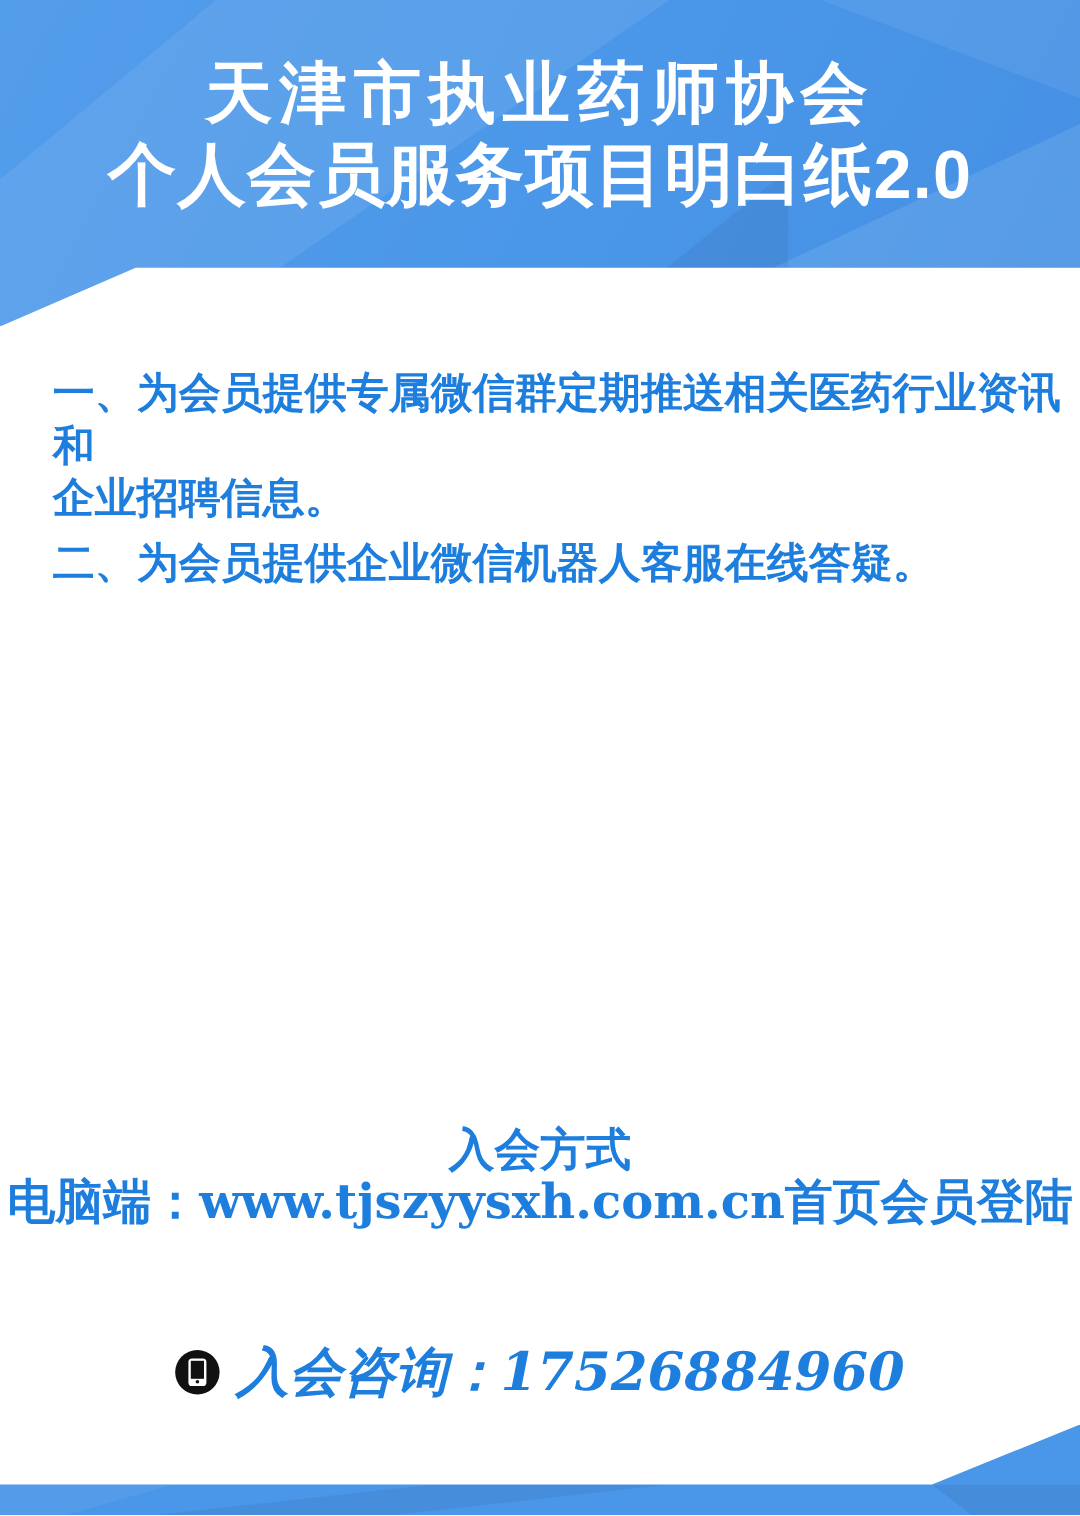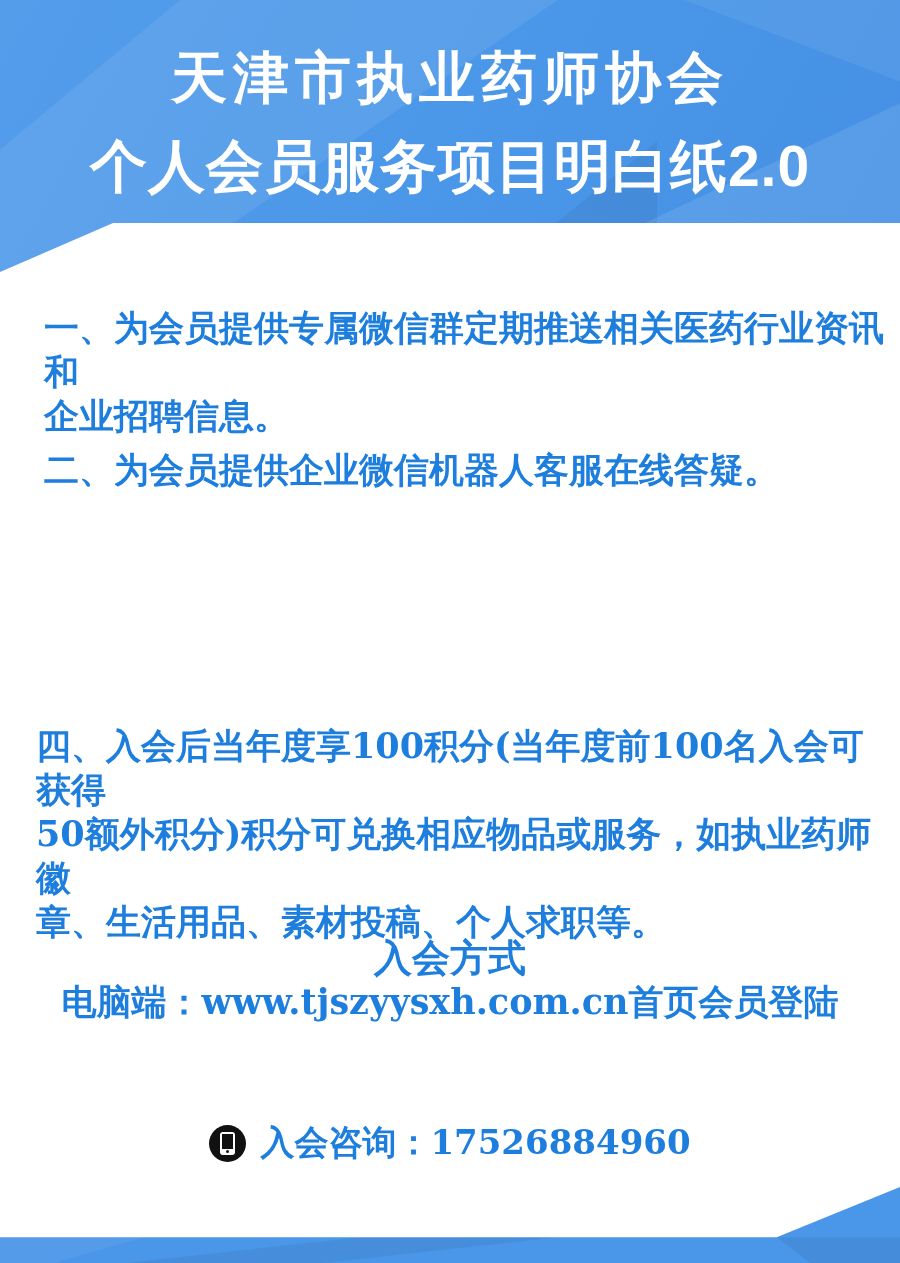--- a/index.html
+++ b/index.html
@@ -19,39 +19,39 @@
   .d1{background:rgba(255,255,255,0.08);clip-path:polygon(20% 0,62% 0,18% 100%,0 100%,0 55%);}
   .d2{background:rgba(255,255,255,0.10);clip-path:polygon(60% 100%,100% 38%,100% 100%);}
   .d3{background:rgba(0,0,0,0.05);clip-path:polygon(55% 100%,73% 52%,73% 100%);}
   .d4{background:rgba(255,255,255,0.07);clip-path:polygon(76% 0,100% 0,100% 30%);}
   .hero-title{
     position:absolute;top:44px;left:0;width:100%;text-align:center;
     color:#ffffff;font-family:"Liberation Sans","DejaVu Sans",sans-serif;
     font-weight:900;line-height:68px;
   }
   .hero-title .t1{font-size:56px;letter-spacing:6px;}
-  .hero-title .t2{font-size:57px;letter-spacing:1px;margin-top:20px;}
+  .hero-title .t2{font-size:57px;letter-spacing:1px;}
 
   
   .item{
     position:absolute;color:#1d7edd;font-size:35px;font-weight:bold;
     line-height:44px;white-space:pre-line;letter-spacing:0;
   }
   .item1{top:306px;left:44px;right:6px;}
   .item2{top:448px;left:44px;right:6px;}
   .item3{top:582px;left:48px;right:6px;}
   .item4{top:724px;left:36px;right:8px;}
 
   
   .join{
     position:absolute;top:936px;left:0;width:100%;text-align:center;
     color:#1d7edd;font-weight:bold;line-height:44px;
   }
   .join-title{font-size:38px;text-align:center;}
-  .join-line{font-size:35px;}
+  .join-line{font-size:40px;}
 
   
   .contact{
     position:absolute;top:1120px;left:0;width:100%;height:46px;
     display:flex;align-items:center;justify-content:center;gap:14px;
   }
   .phone-badge{
     width:37px;height:37px;border-radius:50%;background:#111111;
     display:flex;align-items:center;justify-content:center;flex:0 0 auto;
   }
@@ -60,21 +60,21 @@
     position:relative;
   }
   .phone-screen{
     position:absolute;top:2px;left:2px;width:11px;height:15px;background:#111111;
   }
   .phone-dot{
     position:absolute;bottom:1.5px;left:50%;margin-left:-1.5px;
     width:3px;height:3px;border-radius:50%;background:#111111;
   }
   .contact-text{
-    color:#1d7edd;font-size:34px;font-weight:bold;white-space:nowrap;
+    color:#1d7edd;font-size:44px;font-weight:bold;white-space:nowrap;font-style:italic;
   }
 
   
   .footer{
     position:absolute;left:0;bottom:0;width:900px;height:76px;
     background:#4a96e8;
     clip-path:polygon(0 66%,86.3% 66%,100% 0,100% 100%,0 100%);
   }
   .fdeco{position:absolute;top:0;left:0;width:100%;height:100%;}
   .f1{background:rgba(0,0,0,0.05);clip-path:polygon(14% 100%,40% 66%,62% 66%,36% 100%);}
@@ -93,23 +93,20 @@
     <div class="deco d4"></div>
     <div class="hero-title">
       <div class="t1">天津市执业药师协会</div>
       <div class="t2">个人会员服务项目明白纸2.0</div>
     </div>
   </div>
 
   <div class="item item1">一、为会员提供专属微信群定期推送相关医药行业资讯和
 企业招聘信息。</div>
   <div class="item item2">二、为会员提供企业微信机器人客服在线答疑。</div>
-  <div class="item item4">四、入会后当年度享100积分(当年度前100名入会可获得
-50额外积分)积分可兑换相应物品或服务，如执业药师徽
-章、生活用品、素材投稿、个人求职等。</div>
 
   <div class="join">
     <div class="join-title">入会方式</div>
     <div class="join-line">电脑端：www.tjszyysxh.com.cn首页会员登陆</div>
   </div>
 
   <div class="contact">
     <div class="phone-badge">
       <div class="phone-body">
         <div class="phone-screen"></div>

